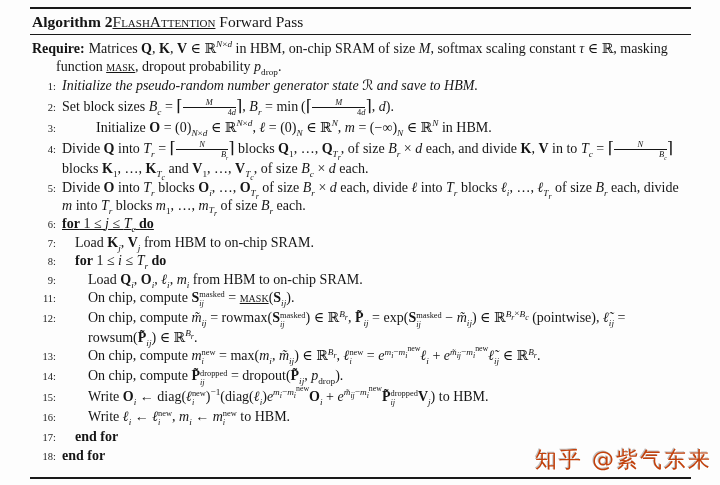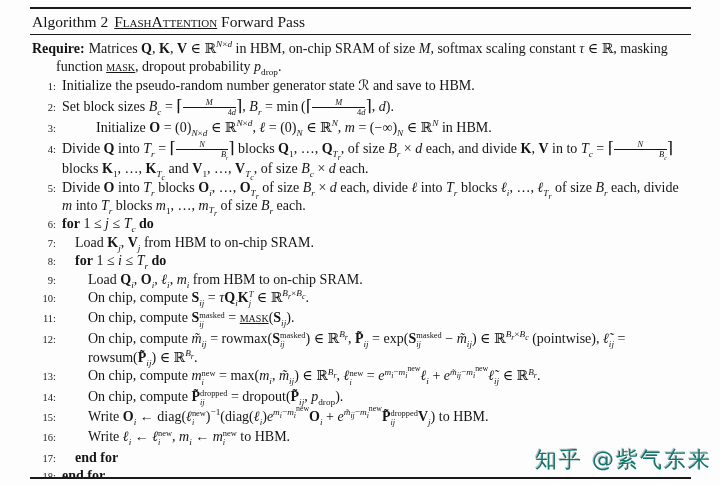--- a/index.html
+++ b/index.html
@@ -12,21 +12,21 @@
   }
   .algo-box{
     position:absolute;left:30px;right:29px;top:7px;bottom:6px;
     border-top:2.5px solid #1a1a1a;border-bottom:2.5px solid #1a1a1a;
     display:flex;flex-direction:column;overflow:hidden;
   }
   .algo-header{
     padding:3px 0 3px 2px;border-bottom:1.2px solid #1a1a1a;
     font-size:15.5px;
   }
-  .algo-label{font-weight:normal;margin-right:6px;}
+  .algo-label{font-weight:bold;margin-right:0;}
   .sc{font-variant:small-caps;text-decoration:underline;}
   .algo-body{flex:1;padding-top:5px;overflow:hidden;}
   .require-row{padding-left:26px;text-indent:-24px;margin-bottom:2px;}
   .require-kw{font-weight:bold;margin-right:4px;font-family:Liberation Serif, serif;}
   .algo-line{display:flex;align-items:baseline;margin:1px 0;}
   .line-no{
     flex:0 0 26px;text-align:right;font-size:10.5px;
     padding-right:6px;color:#222;white-space:nowrap;
   }
   .line-content{flex:1;min-width:0;}
@@ -38,77 +38,73 @@
     font-size:60%;line-height:1.05;}
   .frac .fn{display:block;border-bottom:1px solid #151515;padding:0 2px;}
   .frac .fd{display:block;padding-top:1px;margin-left:45px;}
   .cl{font-size:116%;}
   .ss{display:inline-block;vertical-align:-0.5em;font-size:60%;
     line-height:1.08;text-align:left;}
   .ss .t{display:block;}
   .ss .b{display:block;}
   .watermark{
     position:absolute;right:8px;bottom:12px;
-    font-size:22px;letter-spacing:2px;color:#0f766e;
+    font-size:22px;letter-spacing:2px;color:#c2410c;
     text-shadow:1px 1px 0 #ffffff,-1px -1px 0 #c2c2c2;
     font-family:"DejaVu Sans","Liberation Sans",sans-serif;
     white-space:nowrap;
   }
 </style>
 </head>
 <body>
 
 <div class="algo-box">
   <div class="algo-header">
     <span class="algo-label">Algorithm 2</span><span class="algo-title"><span class="sc">FlashAttention</span> Forward Pass</span>
   </div>
   <div class="algo-body">
     <div class="require-row">
       <span class="require-kw">Require:</span><span>Matrices <b>Q</b>, <b>K</b>, <b>V</b> ∈ ℝ<sup><i>N</i>×<i>d</i></sup> in HBM, on-chip SRAM of size <i>M</i>, softmax scaling constant <i>τ</i> ∈ ℝ, masking function <span class="sc">mask</span>, dropout probability <i>p</i><sub>drop</sub>.</span>
     </div>
     <div>
         <div class="algo-line">
           <span class="line-no">1:</span>
-          <div class="line-content" style="padding-left: 0px;">Initialize the pseudo-random number generator state ℛ and save to HBM.</div>
+          <div class="line-content" style="padding-left: 0px; font-style: italic;">Initialize the pseudo-random number generator state ℛ and save to HBM.</div>
         </div>
         <div class="algo-line">
           <span class="line-no">2:</span>
           <div class="line-content" style="padding-left: 0px;">Set block sizes <i>B<sub>c</sub></i> = <span class="cl">⌈</span><span class="frac"><span class="fn"><i>M</i></span><span class="fd">4<i>d</i></span></span><span class="cl">⌉</span>, <i>B<sub>r</sub></i> = min (<span class="cl">⌈</span><span class="frac"><span class="fn"><i>M</i></span><span class="fd">4<i>d</i></span></span><span class="cl">⌉</span>, <i>d</i>).</div>
         </div>
         <div class="algo-line">
           <span class="line-no">3:</span>
           <div class="line-content" style="padding-left: 0px; margin-left: 34px;">Initialize <b>O</b> = (0)<sub><i>N</i>×<i>d</i></sub> ∈ ℝ<sup><i>N</i>×<i>d</i></sup>, <i>ℓ</i> = (0)<sub><i>N</i></sub> ∈ ℝ<sup><i>N</i></sup>, <i>m</i> = (−∞)<sub><i>N</i></sub> ∈ ℝ<sup><i>N</i></sup> in HBM.</div>
         </div>
         <div class="algo-line">
           <span class="line-no">4:</span>
           <div class="line-content" style="padding-left: 0px;">Divide <b>Q</b> into <i>T<sub>r</sub></i> = <span class="cl">⌈</span><span class="frac"><span class="fn"><i>N</i></span><span class="fd"><i>B<sub>r</sub></i></span></span><span class="cl">⌉</span> blocks <b>Q</b><sub>1</sub>, …, <b>Q</b><sub><i>T<sub>r</sub></i></sub>, of size <i>B<sub>r</sub></i> × <i>d</i> each, and divide <b>K</b>, <b>V</b> in to <i>T<sub>c</sub></i> = <span class="cl">⌈</span><span class="frac"><span class="fn"><i>N</i></span><span class="fd"><i>B<sub>c</sub></i></span></span><span class="cl">⌉</span> blocks <b>K</b><sub>1</sub>, …, <b>K</b><sub><i>T<sub>c</sub></i></sub> and <b>V</b><sub>1</sub>, …, <b>V</b><sub><i>T<sub>c</sub></i></sub>, of size <i>B<sub>c</sub></i> × <i>d</i> each.</div>
         </div>
         <div class="algo-line">
           <span class="line-no">5:</span>
           <div class="line-content" style="padding-left: 0px;">Divide <b>O</b> into <i>T<sub>r</sub></i> blocks <b>O</b><sub><i>i</i></sub>, …, <b>O</b><sub><i>T<sub>r</sub></i></sub> of size <i>B<sub>r</sub></i> × <i>d</i> each, divide <i>ℓ</i> into <i>T<sub>r</sub></i> blocks <i>ℓ<sub>i</sub></i>, …, <i>ℓ</i><sub><i>T<sub>r</sub></i></sub> of size <i>B<sub>r</sub></i> each, divide <i>m</i> into <i>T<sub>r</sub></i> blocks <i>m</i><sub>1</sub>, …, <i>m</i><sub><i>T<sub>r</sub></i></sub> of size <i>B<sub>r</sub></i> each.</div>
         </div>
         <div class="algo-line">
           <span class="line-no">6:</span>
-          <div class="line-content" style="padding-left: 0px;"><b>for</b> 1 ≤ <i>j</i> ≤ <i>T<sub>c</sub></i> <b>do</b></div>
+          <div class="line-content" style="padding-left: 0px; text-decoration: underline;"><b>for</b> 1 ≤ <i>j</i> ≤ <i>T<sub>c</sub></i> <b>do</b></div>
         </div>
         <div class="algo-line">
           <span class="line-no">7:</span>
           <div class="line-content" style="padding-left: 13px;">Load <b>K</b><sub><i>j</i></sub>, <b>V</b><sub><i>j</i></sub> from HBM to on-chip SRAM.</div>
         </div>
         <div class="algo-line">
           <span class="line-no">8:</span>
           <div class="line-content" style="padding-left: 13px;"><b>for</b> 1 ≤ <i>i</i> ≤ <i>T<sub>r</sub></i> <b>do</b></div>
         </div>
         <div class="algo-line">
           <span class="line-no">9:</span>
           <div class="line-content" style="padding-left: 26px; font-family: Liberation Serif, serif;">Load <b>Q</b><sub><i>i</i></sub>, <b>O</b><sub><i>i</i></sub>, <i>ℓ<sub>i</sub></i>, <i>m<sub>i</sub></i> from HBM to on-chip SRAM.</div>
-        </div>
-        <div class="algo-line">
-          <span class="line-no">10:</span>
-          <div class="line-content" style="padding-left: 26px;">On chip, compute <b>S</b><sub><i>ij</i></sub> = <i>τ</i><b>Q</b><sub><i>i</i></sub><b>K</b><span class="ss"><span class="t"><i>T</i></span><span class="b"><i>j</i></span></span> ∈ ℝ<sup><i>B<sub>r</sub></i>×<i>B<sub>c</sub></i></sup>.</div>
         </div>
         <div class="algo-line">
           <span class="line-no">11:</span>
           <div class="line-content" style="padding-left: 26px;">On chip, compute <b>S</b><span class="ss"><span class="t">masked</span><span class="b"><i>ij</i></span></span> = <span class="sc">mask</span>(<b>S</b><sub><i>ij</i></sub>).</div>
         </div>
         <div class="algo-line">
           <span class="line-no">12:</span>
           <div class="line-content" style="padding-left: 26px;">On chip, compute <i>m̃<sub>ij</sub></i> = rowmax(<b>S</b><span class="ss"><span class="t">masked</span><span class="b"><i>ij</i></span></span>) ∈ ℝ<sup><i>B<sub>r</sub></i></sup>, <b>P̃</b><sub><i>ij</i></sub> = exp(<b>S</b><span class="ss"><span class="t">masked</span><span class="b"><i>ij</i></span></span> − <i>m̃<sub>ij</sub></i>) ∈ ℝ<sup><i>B<sub>r</sub></i>×<i>B<sub>c</sub></i></sup> (pointwise), <i>ℓ̃<sub>ij</sub></i> = rowsum(<b>P̃</b><sub><i>ij</i></sub>) ∈ ℝ<sup><i>B<sub>r</sub></i></sup>.</div>
         </div>
         <div class="algo-line">

